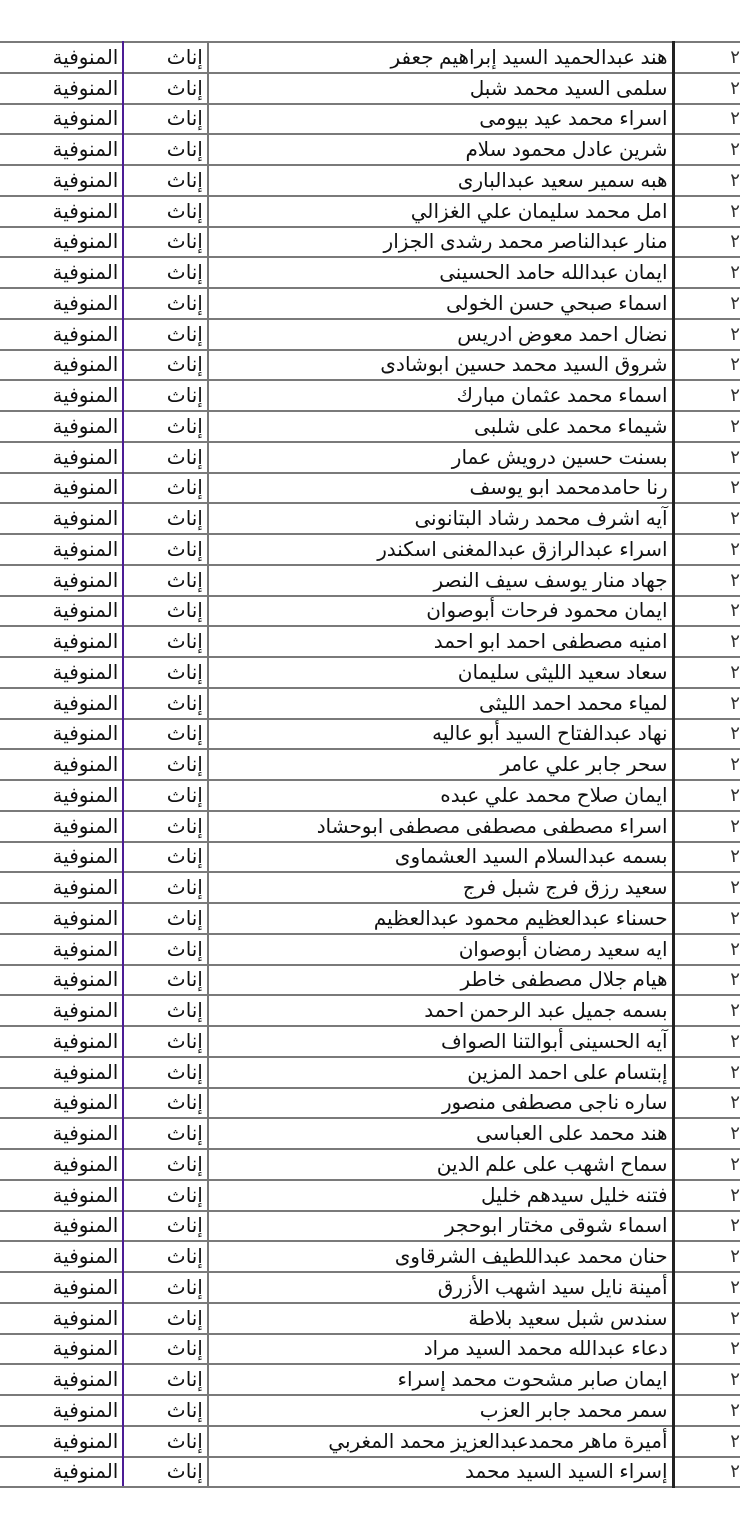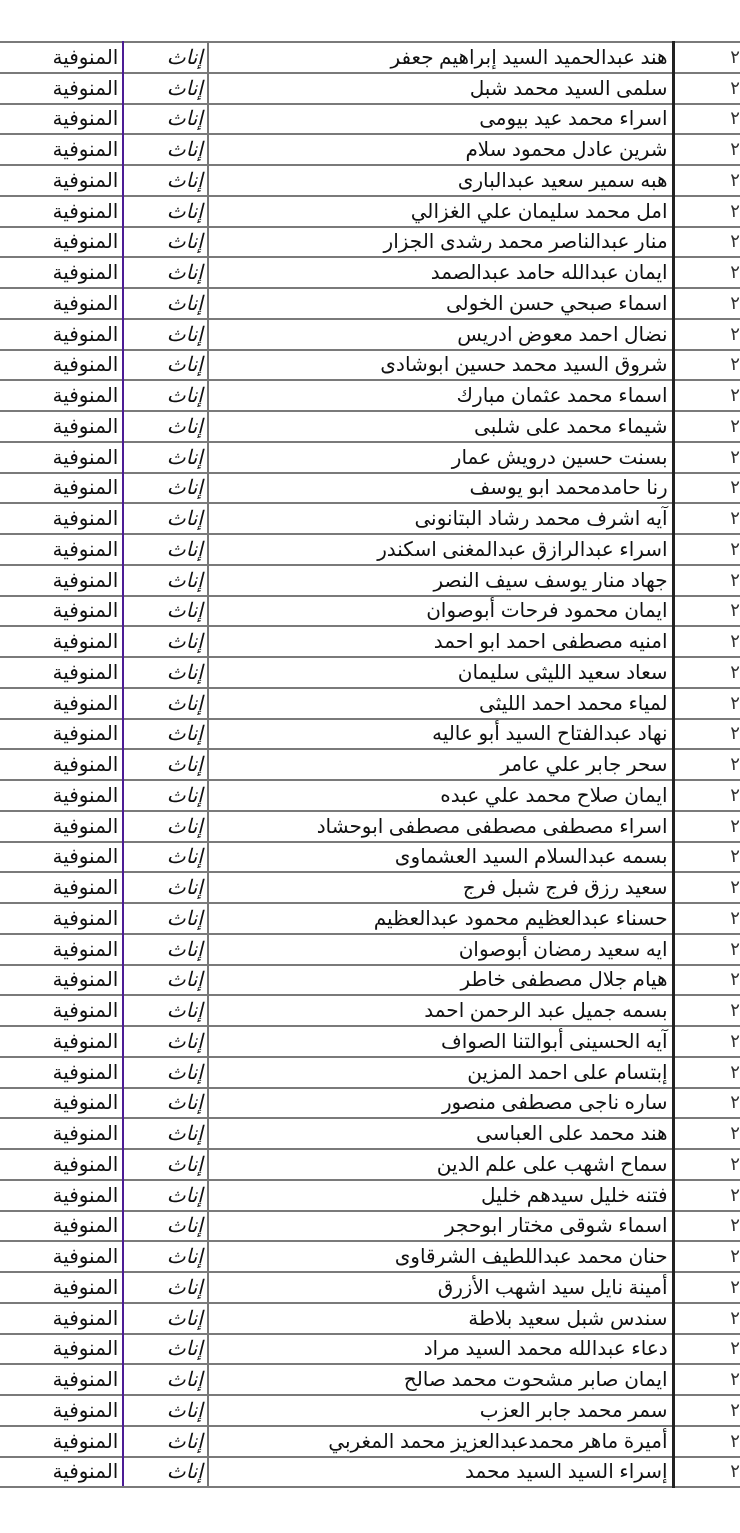--- a/index.html
+++ b/index.html
@@ -3,21 +3,21 @@
 <meta charset="utf-8">
 <style>
   html, body { margin: 0; padding: 0; background: #ffffff; }
   body { width: 740px; height: 1533px; position: relative; overflow: hidden;
          font-family: "Liberation Sans", "DejaVu Sans", sans-serif; }
   .sheet { position: absolute; left: -2px; top: 41px; }
   table { border-collapse: collapse; table-layout: fixed; direction: ltr; }
   td { height: 28.75px; padding: 0 4px; border: 1px solid #6b6b6b; border-top: 2px solid #7a7a7a;
        font-size: 20px; color: #111; white-space: nowrap; overflow: hidden; direction: rtl; text-align: right; line-height: 27px; }
   td.gov { width: 116px; border-right: 2px solid #4c1d95; }
-  td.gender { width: 75px; border-right: 2px solid #777; font-style: italic; }
+  td.gender { width: 75px; border-right: 2px solid #777; }
   td.name { width: 456px; border-right: 3px solid #222; margin-top: 10px; }
   td.idx { width: 62px; border-right: none; text-align: right; padding-right: 0; font-size: 18px; color: #333; }
   tr:last-child td { border-bottom: 2px solid #7a7a7a; }
 </style>
 </head>
 <body>
 
 <div class="sheet">
   <table>
     <tbody id="tbody">
@@ -66,21 +66,21 @@
   <tr>
     <td class="gov">المنوفية</td>
     <td class="gender">إناث</td>
     <td class="name">منار عبدالناصر محمد رشدى الجزار</td>
     <td class="idx">٢</td>
   </tr>
 
   <tr>
     <td class="gov">المنوفية</td>
     <td class="gender">إناث</td>
-    <td class="name">ايمان عبدالله حامد عبدالصمد</td>
+    <td class="name">ايمان عبدالله حامد الحسينى</td>
     <td class="idx">٢</td>
   </tr>
 
   <tr>
     <td class="gov">المنوفية</td>
     <td class="gender">إناث</td>
     <td class="name">اسماء صبحي حسن الخولى</td>
     <td class="idx">٢</td>
   </tr>
 
@@ -318,21 +318,21 @@
   <tr>
     <td class="gov">المنوفية</td>
     <td class="gender">إناث</td>
     <td class="name">دعاء عبدالله محمد السيد مراد</td>
     <td class="idx">٢</td>
   </tr>
 
   <tr>
     <td class="gov">المنوفية</td>
     <td class="gender">إناث</td>
-    <td class="name">ايمان صابر مشحوت محمد صالح</td>
+    <td class="name">ايمان صابر مشحوت محمد إسراء</td>
     <td class="idx">٢</td>
   </tr>
 
   <tr>
     <td class="gov">المنوفية</td>
     <td class="gender">إناث</td>
     <td class="name">سمر محمد جابر العزب</td>
     <td class="idx">٢</td>
   </tr>
 

